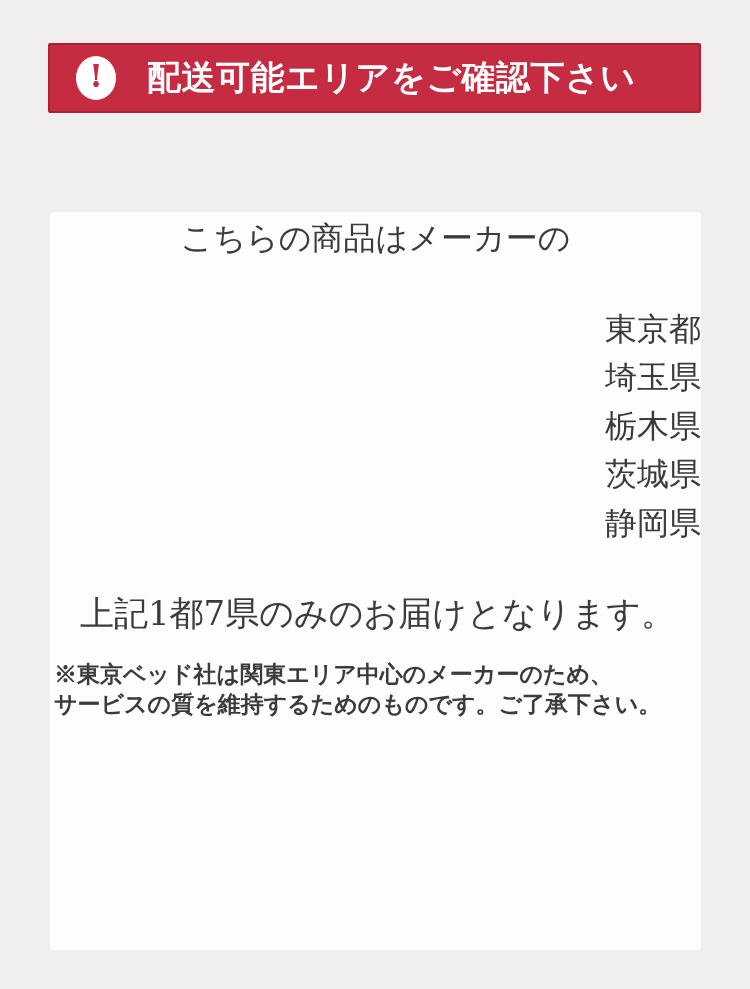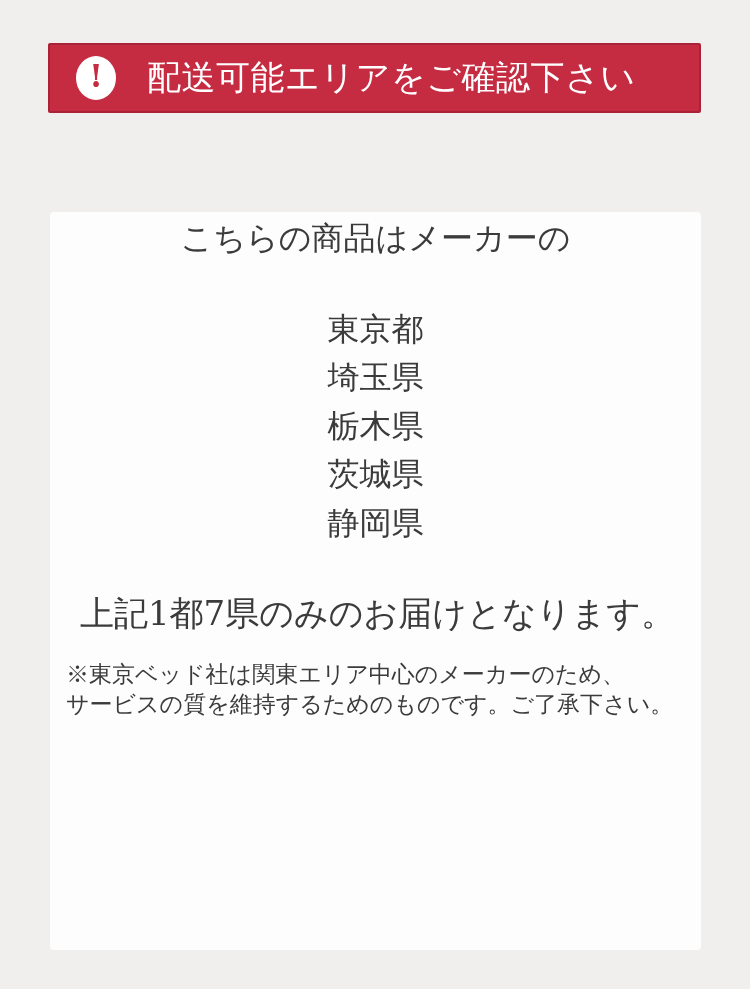--- a/index.html
+++ b/index.html
@@ -52,21 +52,21 @@
   .banner-icon .glyph {
     color: var(--banner-background, #c52b41);
     font-size: 31px;
     font-weight: bold;
     line-height: 1;
     padding-bottom: 3px;
   }
   .banner-title {
     color: var(--banner-text-color, #ffffff);
     font-size: 34px;
-    font-weight: 400;
+    font-weight: 700;
     margin-left: 31px;
     letter-spacing: 0.5px;
     white-space: nowrap;
   }
 
   
   .card {
     position: absolute;
     left: 50px;
     top: 212px;
@@ -79,38 +79,39 @@
   .intro {
     margin: 0;
     text-align: center;
     font-size: 32px;
     line-height: 48.5px;
   }
   .prefectures {
     list-style: none;
     margin: 42px 0 0 0;
     padding: 0;
-    text-align: center;
+    text-align: right;
     font-size: 32px;
     line-height: 48.5px;
   }
   .summary {
     margin: 42px 0 0 4px;
     text-align: center;
     font-size: 34px;
     line-height: 48px;
     white-space: nowrap;
   }
   .footnote {
     margin: 22px 0 0 0;
-    padding-left: 16px;
+    padding-left: 4px;
     font-size: 23px;
     line-height: 30px;
     text-align: left;
     white-space: nowrap;
+    font-weight: bold;
   }
 </style>
 </head>
 <body>
 
 <div class="banner">
   <span class="banner-icon">
     <span class="glyph">!</span>
   </span>
   <span class="banner-title">配送可能エリアをご確認下さい</span>

